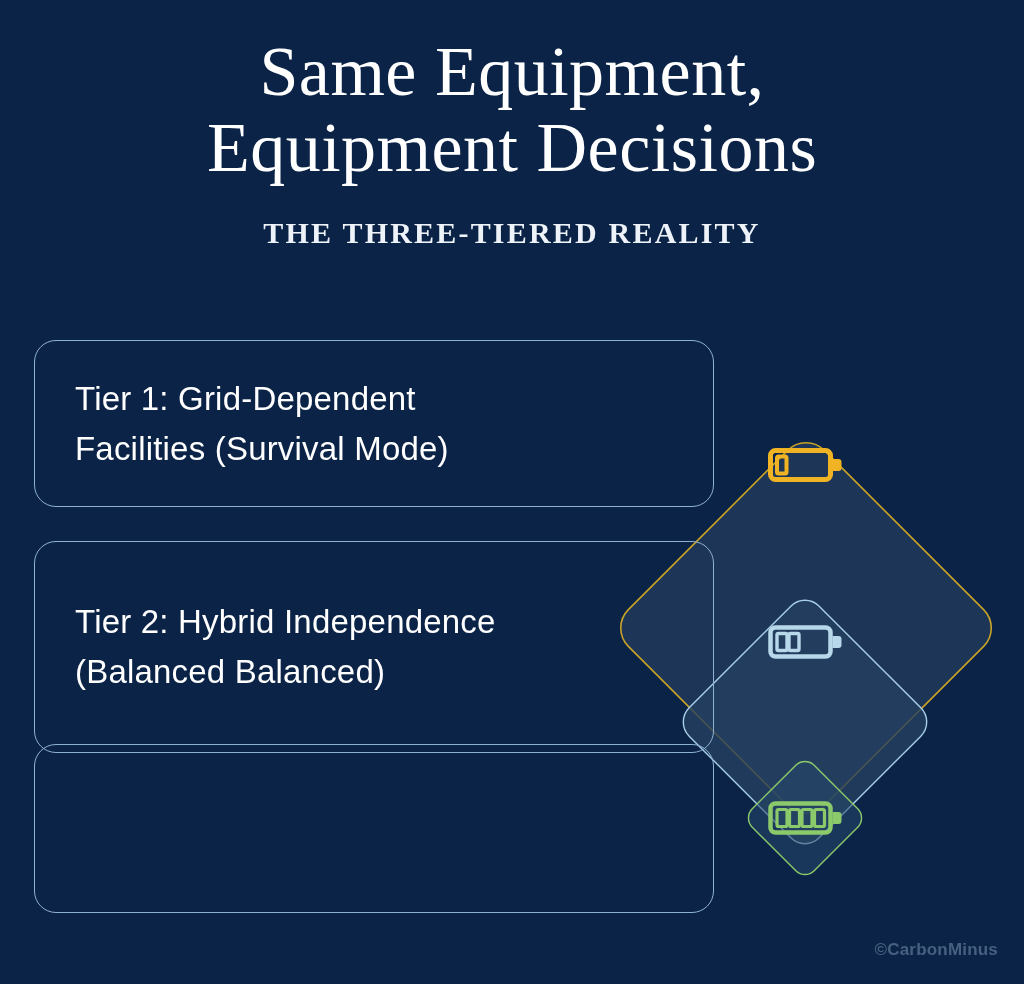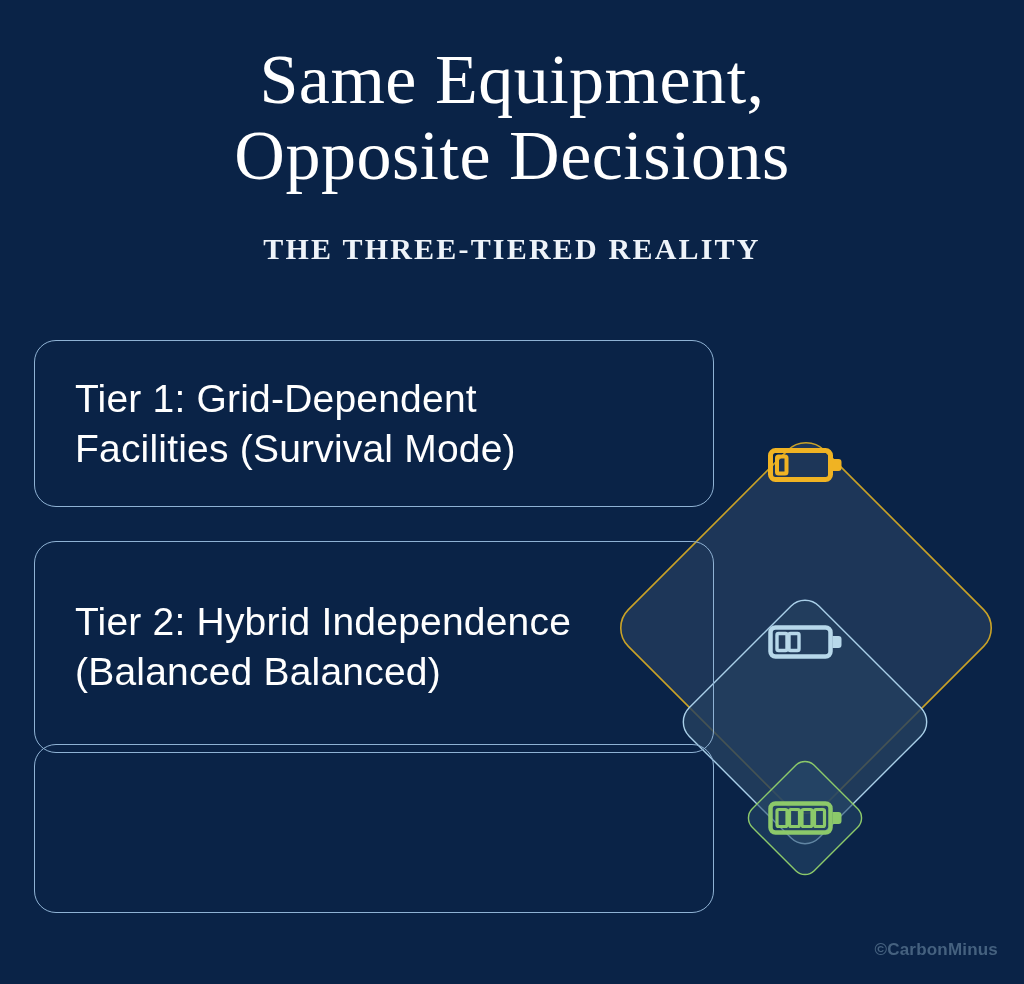--- a/index.html
+++ b/index.html
@@ -19,21 +19,21 @@
 
   
   #header {
     position: absolute;
     left: 0;
     top: 0;
     width: 1024px;
     text-align: center;
   }
   #title {
-    margin: 12px;
+    margin: 4px;
     padding-top: 30px;
     font-family: "Liberation Serif", "DejaVu Serif", serif;
     font-size: 70px;
     line-height: 76px;
     font-weight: 400;
     color: #ffffff;
     letter-spacing: 0.5px;
   }
   #title .tline { display: block; }
   #subtitle {
@@ -69,21 +69,21 @@
     display: flex;
     align-items: center;
     padding: 0 40px;
   }
   #tier-card-1 { top: 340px; height: 167px; }
   #tier-card-2 { top: 541px; height: 212px; }
   #tier-card-3 { top: 744px; height: 169px; }
 
   .tier-label {
     font-family: "Liberation Sans", sans-serif;
-    font-size: 39px;
+    font-size: 33px;
     line-height: 50px;
     font-weight: 400;
     color: #ffffff;
     letter-spacing: 0.2px;
   }
 
   
   .battery-icon {
     position: absolute;
     width: 76px;
@@ -108,21 +108,21 @@
   }
 </style>
 </head>
 <body>
 
 <div id="canvas">
 
   <div id="header">
     <h1 id="title">
       <span class="tline">Same Equipment,</span>
-      <span class="tline">Opposite Decisions</span>
+      <span class="tline">Equipment Decisions</span>
     </h1>
     <div id="subtitle">THE THREE-TIERED REALITY</div>
   </div>
 
   <div id="diamond-stack">
     <svg width="1024" height="984" viewBox="0 0 1024 984" xmlns="http://www.w3.org/2000/svg">
 
       <g>
         <rect x="667.4" y="489.4" width="277.2" height="277.2" rx="26" ry="26" transform="rotate(45 806 628)" fill="#20385a" fill-opacity="0.92" stroke="#c9a227" stroke-width="1.6"></rect>
       </g>

